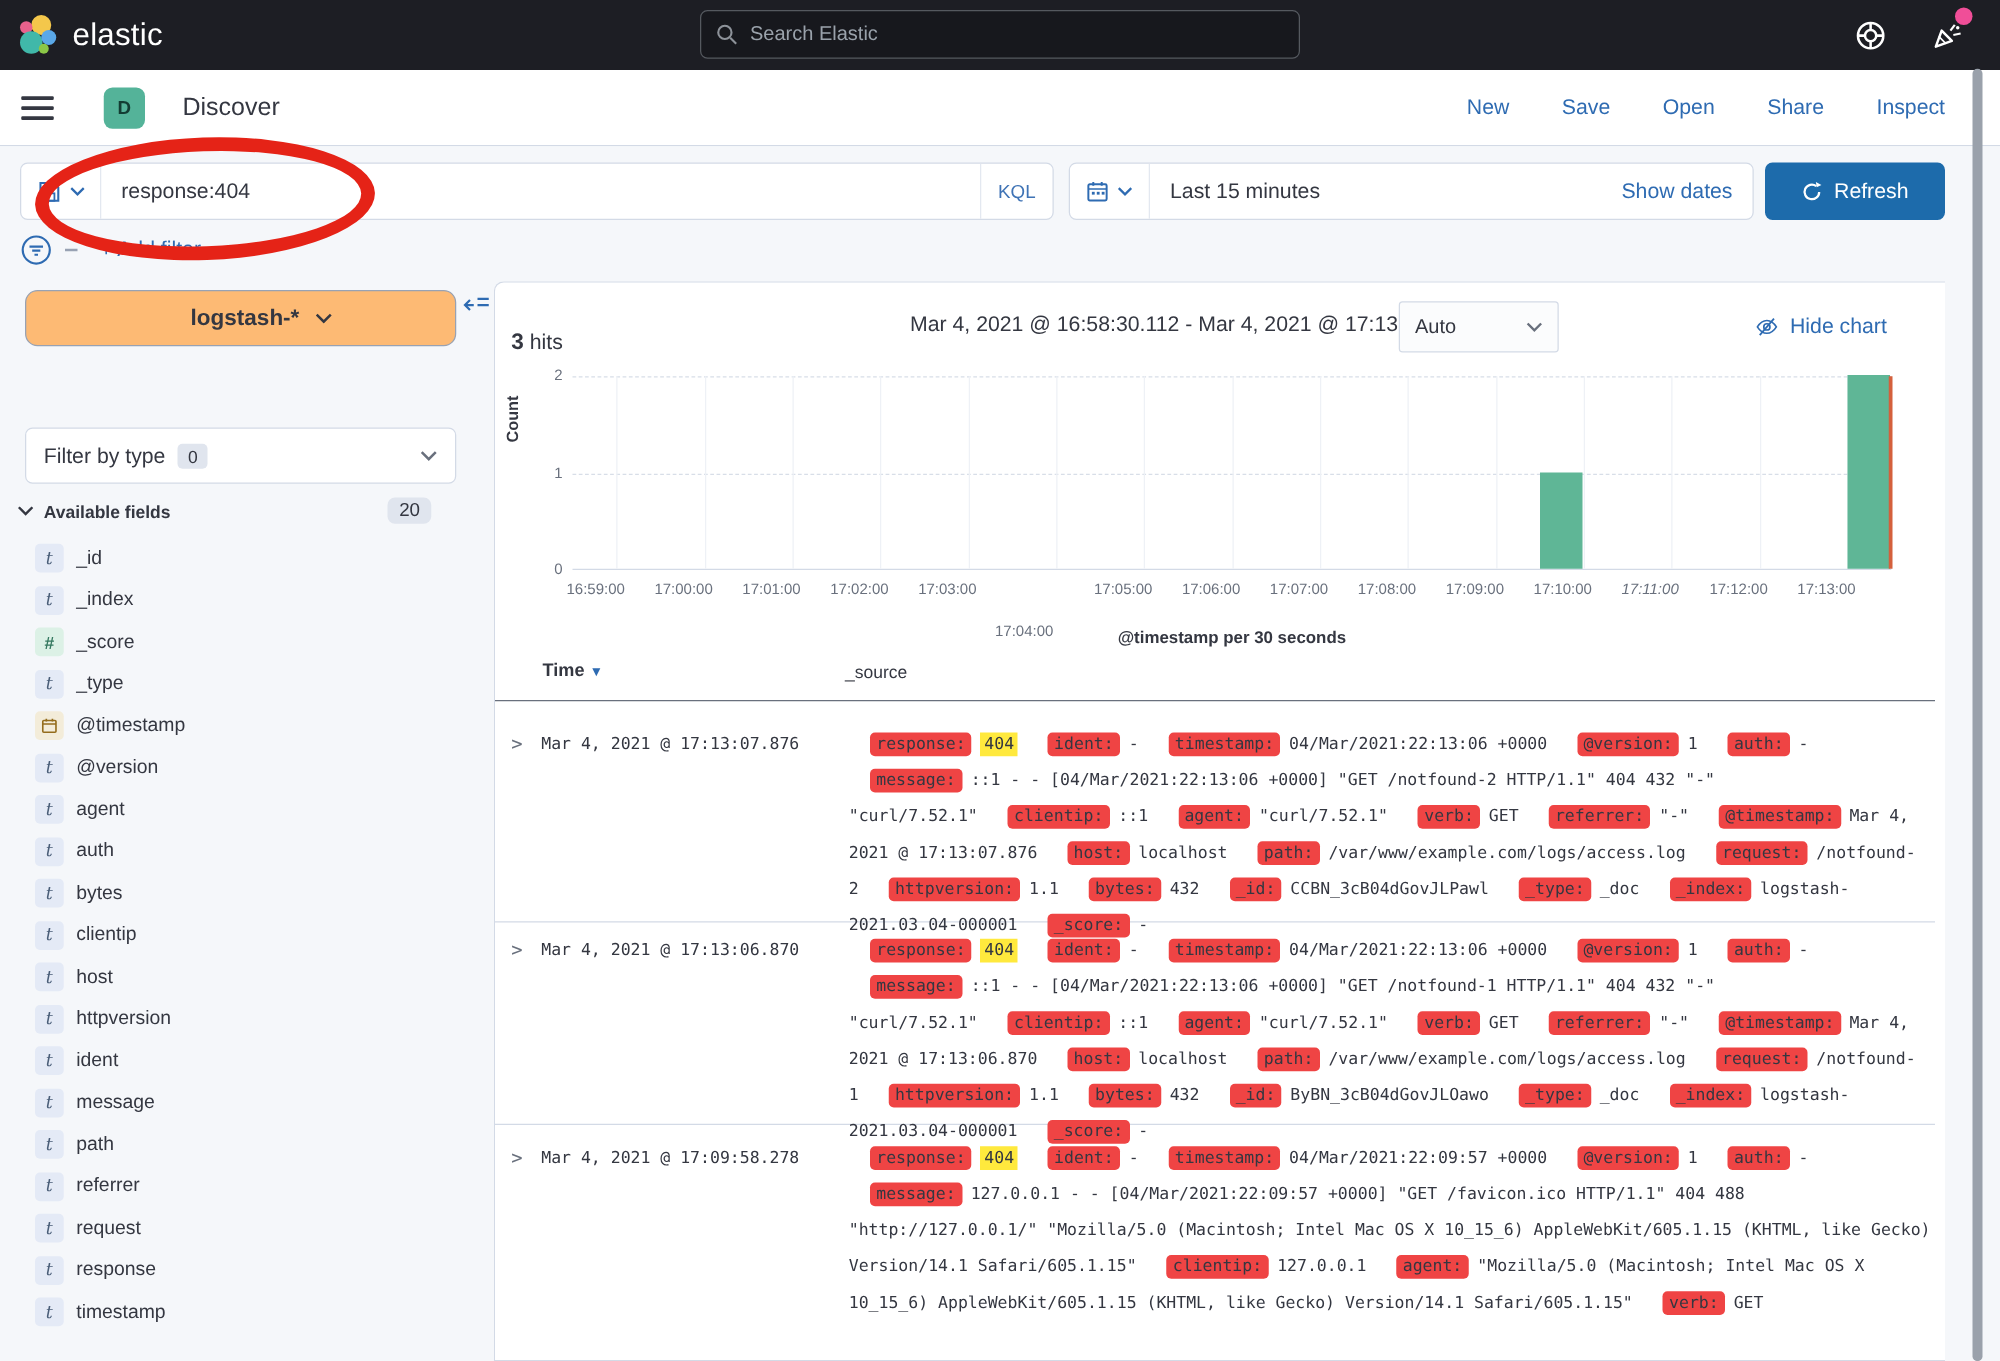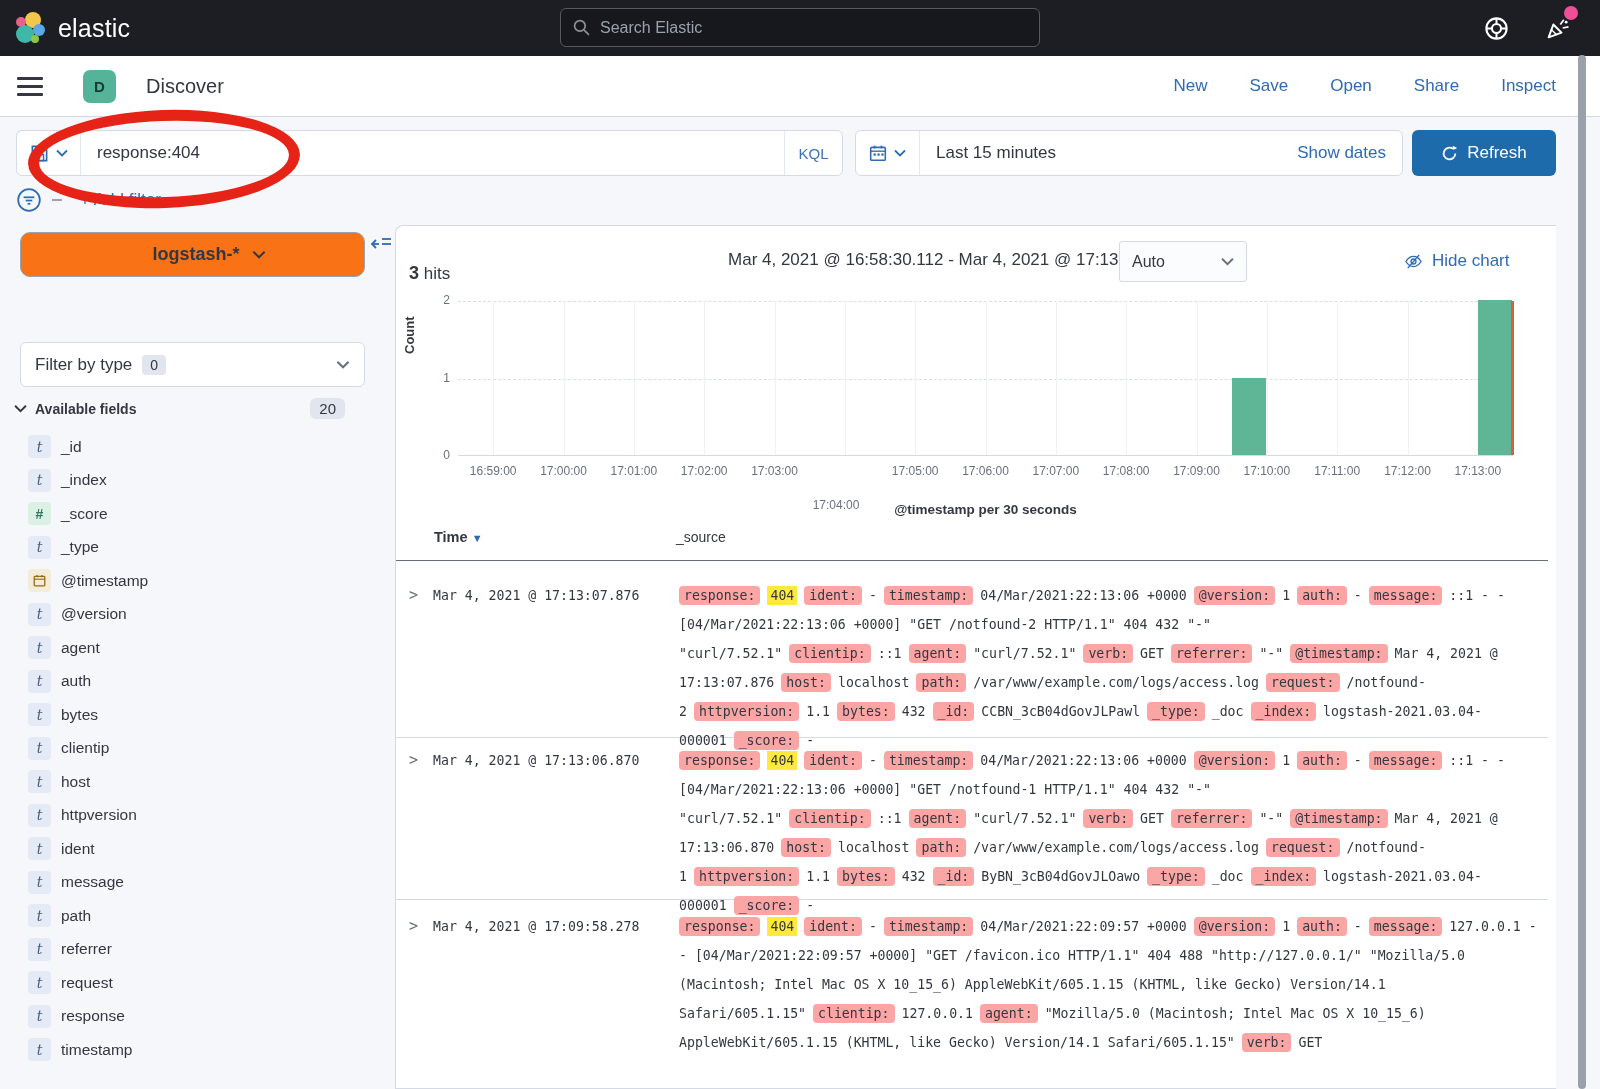--- a/index.html
+++ b/index.html
@@ -48,21 +48,21 @@
   .filter-row { position:absolute; left:16px; top:70px; display:flex; align-items:center; gap:10px; }
   .filter-dash { width:10px; height:2px; background:#98a2b3; }
   .addfilter { color:#2e6bb2; font-size:17px; cursor:pointer; margin-left:8px; }
 
   
   #annotation { position:absolute; left:28px; top:110px; width:272px; height:98px;
     border:11px solid #e52317; border-radius:50%; transform:rotate(-2deg); pointer-events:none; z-index:50; }
 
   
   #sidebar { position:absolute; left:0; top:225px; width:395px; height:864px; background:#f5f7fa; }
-  .idx-box { position:absolute; left:20px; top:7px; width:345px; height:45px; background:#f97316;
+  .idx-box { position:absolute; left:20px; top:7px; width:345px; height:45px; background:#fdba74;
     border:1px solid #98a2b3; border-radius:10px; display:flex; align-items:center; justify-content:center;
     gap:12px; cursor:pointer;padding-left:33px; }
   .idx-box .name { font-weight:bold; font-size:18px; }
   .collapse-ic { position:absolute; left:370px; top:10px; cursor:pointer; }
   .sfield { position:absolute; left:20px; top:64px; width:345px; height:45px; background:#fff;
     border:1px solid #d3dae6; border-radius:6px; display:flex; align-items:center; padding:0 12px; gap:10px; }
   .sfield .ph { color:#69707d; font-size:17px; }
   .ftype { position:absolute; left:20px; top:117px; width:345px; height:45px; background:#fff;
     border:1px solid #d3dae6; border-radius:6px; display:flex; align-items:center; padding:0 14px; cursor:pointer; }
   .ftype .lbl { font-size:17px; }
@@ -94,39 +94,39 @@
 
   
   #plot { position:absolute; left:62px; top:75px; width:1055px; height:155px; border-bottom:1px solid #d3dae6; }
   .ylab { position:absolute; left:6px; top:128px; transform:rotate(-90deg); transform-origin:left top;
     font-weight:bold; font-size:13px; }
   .ytick { position:absolute; width:40px; text-align:right; font-size:12px; color:#69707d; }
   .gridh { position:absolute; left:0; width:100%; border-top:1px dashed #d8dee8; }
   .gridv { position:absolute; top:0; height:100%; border-left:1px solid #eef1f6; }
   .bar { position:absolute; bottom:0; background:#5fb696; }
   .nowline { position:absolute; top:0; bottom:0; width:3px; background:#d4603c; }
-  .xtick { position:absolute; top:238px; width:80px; margin-left:-40px; text-align:center;
+  .xtick { position:absolute; top:238px; width:80px; margin-left:-40px; text-align:left;
     font-size:12px; color:#69707d; }
   .xtitle { position:absolute; left:62px; top:276px; width:1055px; text-align:center;
     font-weight:bold; font-size:13.5px; }
 
   
   #thead { position:absolute; left:0; top:303px; width:1152px; height:32px; border-bottom:1px solid #69707d; }
   #thead .col-time { position:absolute; left:38px; font-weight:bold; font-size:14.5px; cursor:pointer; }
   #thead .col-time .arrow { color:#2e6bb2; font-size:11px; }
   #thead .col-source { position:absolute; left:280px; font-weight:normal; font-size:14px; }
   #rows { position:absolute; left:0; top:335px; width:1152px; height:529px; overflow:hidden; }
   .docrow { position:relative; display:flex; border-bottom:1px solid #d3dae6; }
   .docrow .expander { width:24px; margin-left:13px; color:#69707d; font-size:15px;
     font-family:"DejaVu Sans Mono", monospace; cursor:pointer; }
   .docrow .dtime { width:246px; font-family:"DejaVu Sans Mono", monospace; font-size:13.2px; }
   .docrow .dsource { width:867px; font-family:"DejaVu Sans Mono", monospace; font-size:13.2px;
     line-height:29px; word-break:break-word; }
   .docrow .expander, .docrow .dtime { line-height:29px; }
-  .pill { background:#fca5a5; border-radius:4px; padding:2px 5px; margin-right:7px; white-space:nowrap; }
+  .pill { background:#ef4444; border-radius:4px; padding:2px 5px; margin-right:7px; white-space:nowrap;margin-left:17px; }
   .val { margin-right:7px; }
   .mark { background:#ffe93d; padding:2px 3px; margin-right:7px; }
 
   
   #scrollbar { position:absolute; left:1578px; top:55px; width:8px; height:1034px; background:#9aa1ab;
     border-radius:4px; cursor:pointer; }
 
   svg { display:block; }
 </style>
 </head>
@@ -417,21 +417,21 @@
       <div class="xtick" style="left: 237.833px;">17:01:00</div>
       <div class="xtick" style="left: 308.167px;">17:02:00</div>
       <div class="xtick" style="left: 378.5px;">17:03:00</div>
       <div class="xtick" style="left: 440px; margin-top: 34px;">17:04:00</div>
       <div class="xtick" style="left: 519.167px;">17:05:00</div>
       <div class="xtick" style="left: 589.5px;">17:06:00</div>
       <div class="xtick" style="left: 659.833px;">17:07:00</div>
       <div class="xtick" style="left: 730.167px;">17:08:00</div>
       <div class="xtick" style="left: 800.5px;">17:09:00</div>
       <div class="xtick" style="left: 870.833px;">17:10:00</div>
-      <div class="xtick" style="left: 941.167px;">17:11:00</div>
+      <div class="xtick" style="left: 941.167px; font-style: italic;">17:11:00</div>
       <div class="xtick" style="left: 1011.5px;">17:12:00</div>
       <div class="xtick" style="left: 1081.83px;">17:13:00</div>
     </div>
   <div class="xtitle">@timestamp per 30 seconds</div>
 
   <div id="thead">
     <div class="col-time">
       <span>Time</span> <span class="arrow">▼</span>
     </div>
     <div class="col-source">_source</div>

